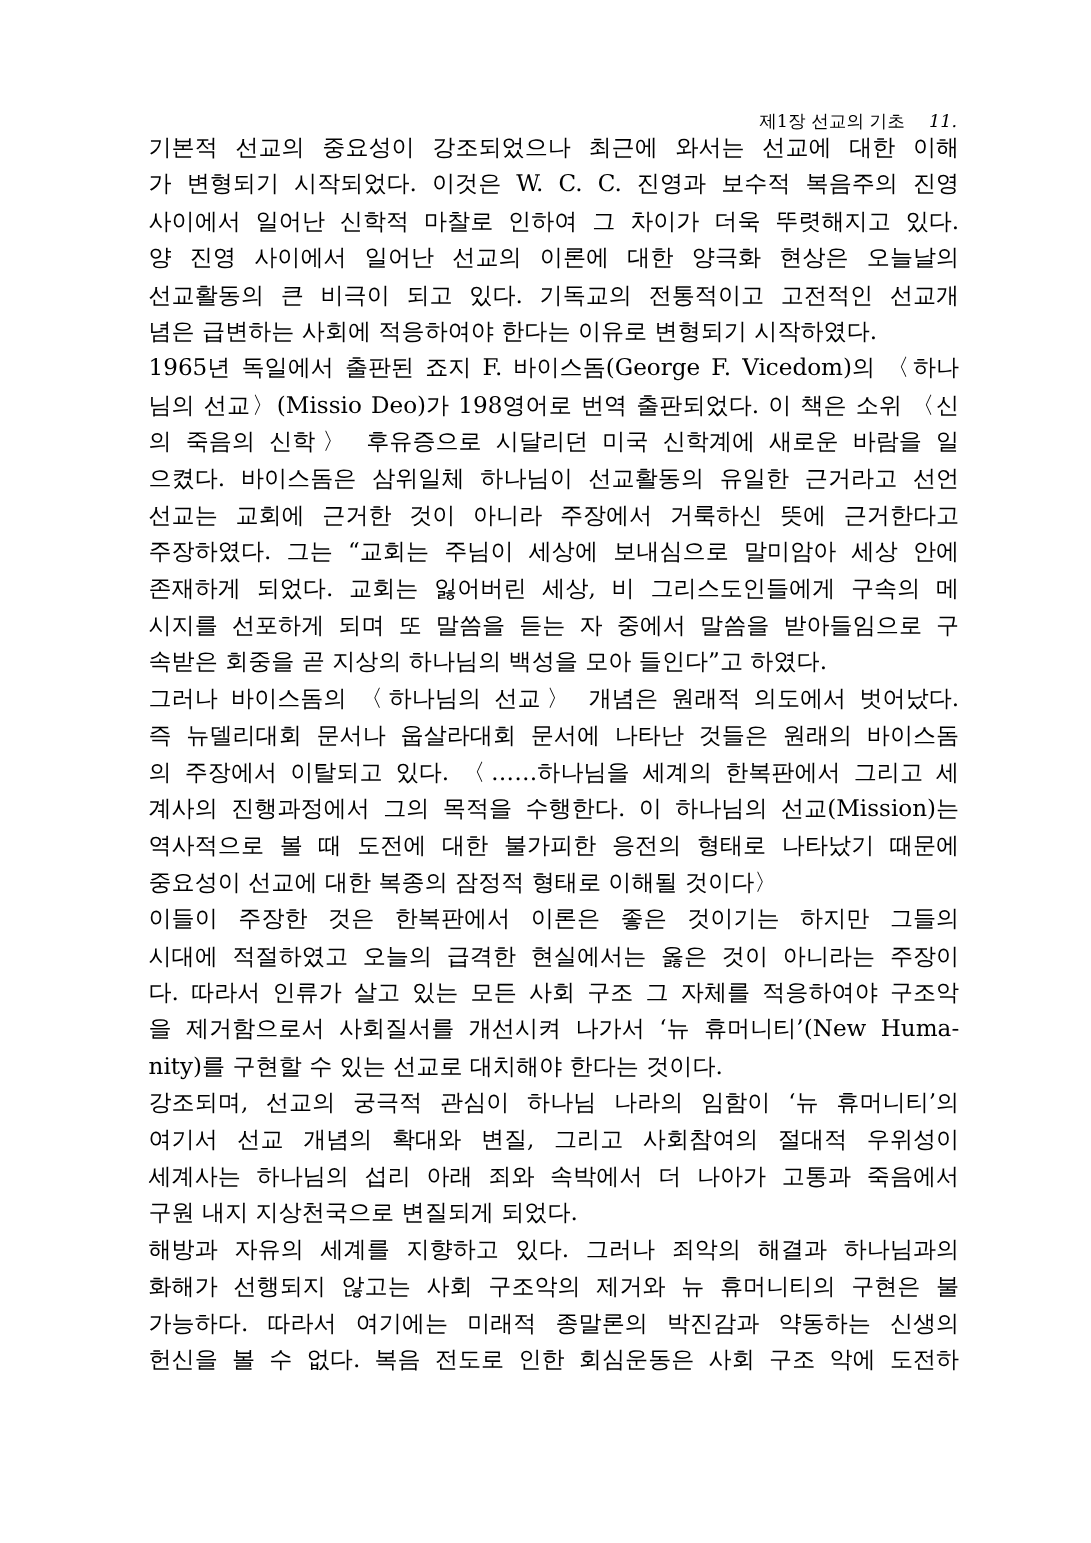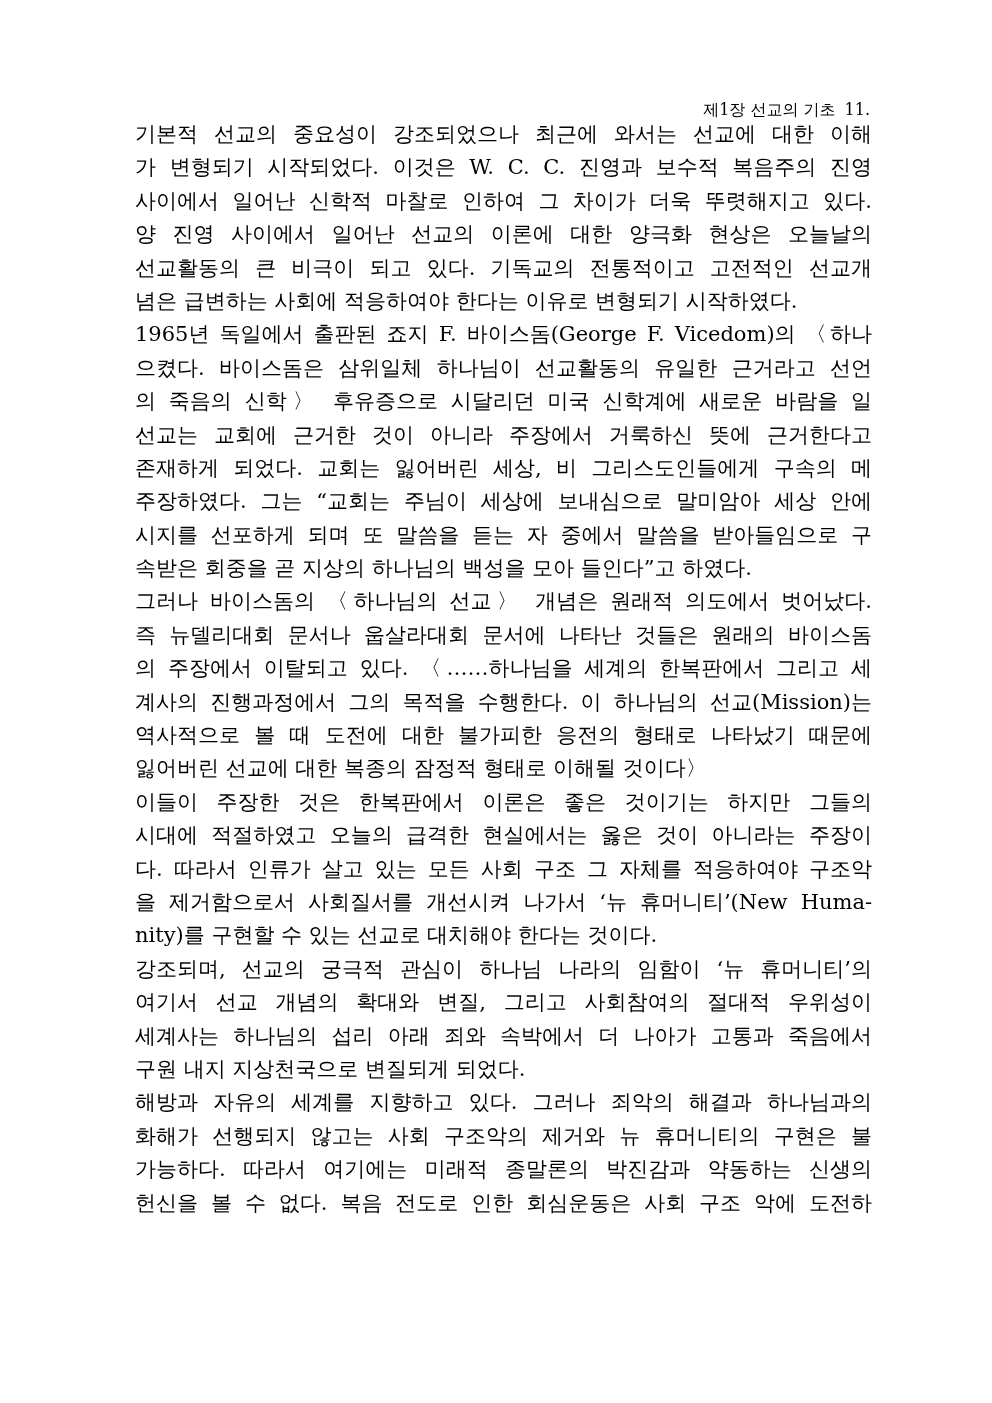--- a/index.html
+++ b/index.html
@@ -1,53 +1,54 @@
 <!DOCTYPE html>
 <html><head>
 <meta charset="utf-8">
 <style>
   html, body { margin: 0; padding: 0; background: #ffffff; }
   body { width: 992px; height: 1403px; position: relative; overflow: hidden;
          font-family: "DejaVu Serif", "Liberation Serif", serif; color: #000; }
   .page-header { position: absolute; top: 100px; right: 122px; font-size: 16px;
                  letter-spacing: 0px; white-space: nowrap; }
-  .page-header .num { margin-left: 9px; }
+  .page-header .num { margin-left: 22px; font-style: italic; }
   .body-text { position: absolute; top: 118px; left: 135px; width: 737px; }
   .line { height: 33.4px; line-height: 33.4px; font-size: 21px; white-space: nowrap;
           text-align: justify; text-align-last: justify; overflow: hidden; }
   .line.last { text-align-last: left; }
 </style>
 </head>
 <body>
 
 <div class="page-header">
   <span>제1장 선교의 기초</span><span class="num">11.</span>
 </div>
 
 <div class="body-text" id="body-text">
     <div class="line"> 기본적 선교의 중요성이 강조되었으나 최근에 와서는 선교에 대한 이해</div>
     <div class="line">가 변형되기 시작되었다. 이것은 W. C. C. 진영과 보수적 복음주의 진영</div>
     <div class="line">사이에서 일어난 신학적 마찰로 인하여 그 차이가 더욱 뚜렷해지고 있다.</div>
     <div class="line"> 양 진영 사이에서 일어난 선교의 이론에 대한 양극화 현상은 오늘날의</div>
     <div class="line">선교활동의 큰 비극이 되고 있다. 기독교의 전통적이고 고전적인 선교개</div>
     <div class="line last">념은 급변하는 사회에 적응하여야 한다는 이유로 변형되기 시작하였다.</div>
     <div class="line"> 1965년 독일에서 출판된 죠지 F. 바이스돔(George F. Vicedom)의 〈하나</div>
+    <div class="line">님의 선교〉(Missio Deo)가 198영어로 번역 출판되었다. 이 책은 소위 〈신</div>
+    <div class="line">의 죽음의 신학〉 후유증으로 시달리던 미국 신학계에 새로운 바람을 일</div>
     <div class="line">으켰다. 바이스돔은 삼위일체 하나님이 선교활동의 유일한 근거라고 선언</div>
-    <div class="line">의 죽음의 신학〉 후유증으로 시달리던 미국 신학계에 새로운 바람을 일</div>
     <div class="line"> 선교는 교회에 근거한 것이 아니라 주장에서 거룩하신 뜻에 근거한다고</div>
+    <div class="line">주장하였다. 그는 “교회는 주님이 세상에 보내심으로 말미암아 세상 안에</div>
     <div class="line">존재하게 되었다. 교회는 잃어버린 세상, 비 그리스도인들에게 구속의 메</div>
-    <div class="line">주장하였다. 그는 “교회는 주님이 세상에 보내심으로 말미암아 세상 안에</div>
     <div class="line">시지를 선포하게 되며 또 말씀을 듣는 자 중에서 말씀을 받아들임으로 구</div>
     <div class="line last">속받은 회중을 곧 지상의 하나님의 백성을 모아 들인다”고 하였다.</div>
     <div class="line"> 그러나 바이스돔의 〈하나님의 선교〉 개념은 원래적 의도에서 벗어났다.</div>
     <div class="line">즉 뉴델리대회 문서나 웁살라대회 문서에 나타난 것들은 원래의 바이스돔</div>
     <div class="line">의 주장에서 이탈되고 있다. 〈……하나님을 세계의 한복판에서 그리고 세</div>
     <div class="line">계사의 진행과정에서 그의 목적을 수행한다. 이 하나님의 선교(Mission)는</div>
     <div class="line">역사적으로 볼 때 도전에 대한 불가피한 응전의 형태로 나타났기 때문에</div>
-    <div class="line last">잃어버린 선교에 대한 복종의 잠정적 형태로 이해될 것이다〉</div>
+    <div class="line last">중요성이 선교에 대한 복종의 잠정적 형태로 이해될 것이다〉</div>
     <div class="line"> 이들이 주장한 것은 한복판에서 이론은 좋은 것이기는 하지만 그들의</div>
     <div class="line">시대에 적절하였고 오늘의 급격한 현실에서는 옳은 것이 아니라는 주장이</div>
     <div class="line">다. 따라서 인류가 살고 있는 모든 사회 구조 그 자체를 적응하여야 구조악</div>
     <div class="line">을 제거함으로서 사회질서를 개선시켜 나가서 ‘뉴 휴머니티’(New Huma-</div>
     <div class="line last">nity)를 구현할 수 있는 선교로 대치해야 한다는 것이다.</div>
     <div class="line">강조되며, 선교의 궁극적 관심이 하나님 나라의 임함이 ‘뉴 휴머니티’의</div>
     <div class="line"> 여기서 선교 개념의 확대와 변질, 그리고 사회참여의 절대적 우위성이</div>
     <div class="line"> 세계사는 하나님의 섭리 아래 죄와 속박에서 더 나아가 고통과 죽음에서</div>
     <div class="line last">구원 내지 지상천국으로 변질되게 되었다.</div>
     <div class="line">해방과 자유의 세계를 지향하고 있다. 그러나 죄악의 해결과 하나님과의</div>

